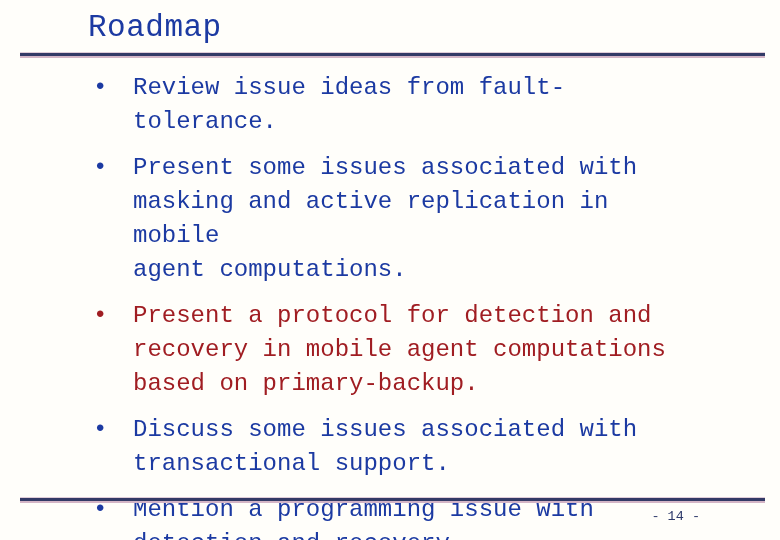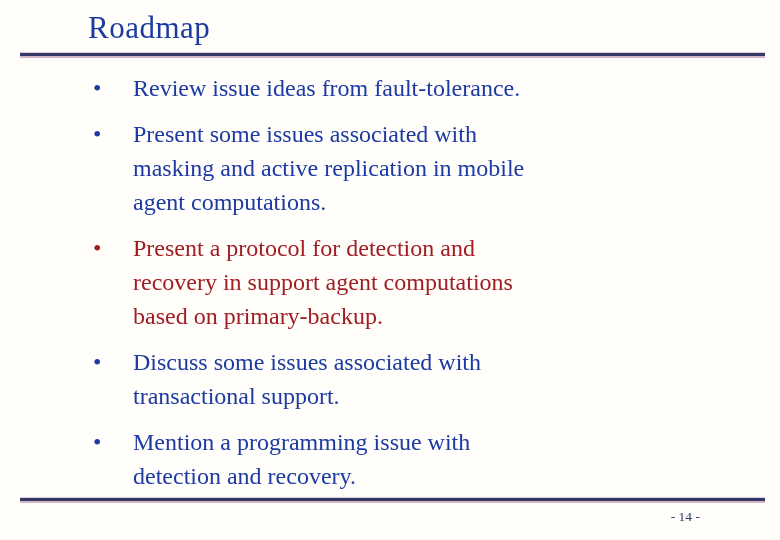--- a/index.html
+++ b/index.html
@@ -1,21 +1,21 @@
 <!DOCTYPE html>
 <html><head>
 <meta charset="utf-8">
 <style>
   html, body { margin: 0; padding: 0; }
   .slide {
     position: relative;
     width: 780px;
     height: 540px;
     background: #fffefa;
-    font-family: Liberation Serif, serif;
+    font-family: Liberation Mono, monospace;
     overflow: hidden;
   }
   .page-title {
     position: absolute;
     left: 88px;
     top: 10px;
     font-size: 31px;
     line-height: 36px;
     color: #1c3aa2;
     letter-spacing: 0.5px;
@@ -85,21 +85,21 @@
       </div>
       <div class="bullet-item" style="color: rgb(28, 58, 162);">
         <span class="bullet-marker">•</span>
         <span class="bullet-text">Present some issues associated with
 masking and active replication in mobile
 agent computations.</span>
       </div>
       <div class="bullet-item" style="color: rgb(160, 29, 34);">
         <span class="bullet-marker">•</span>
         <span class="bullet-text">Present a protocol for detection and
-recovery in support agent computations
+recovery in mobile agent computations
 based on primary-backup.</span>
       </div>
       <div class="bullet-item" style="color: rgb(28, 58, 162);">
         <span class="bullet-marker">•</span>
         <span class="bullet-text">Discuss some issues associated with
 transactional support.</span>
       </div>
       <div class="bullet-item" style="color: rgb(28, 58, 162);">
         <span class="bullet-marker">•</span>
         <span class="bullet-text">Mention a programming issue with

